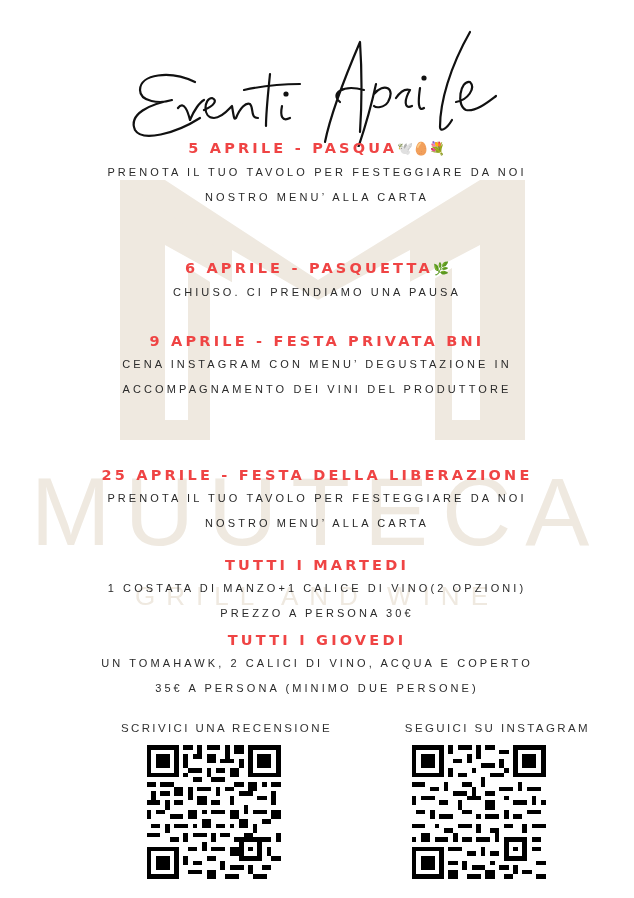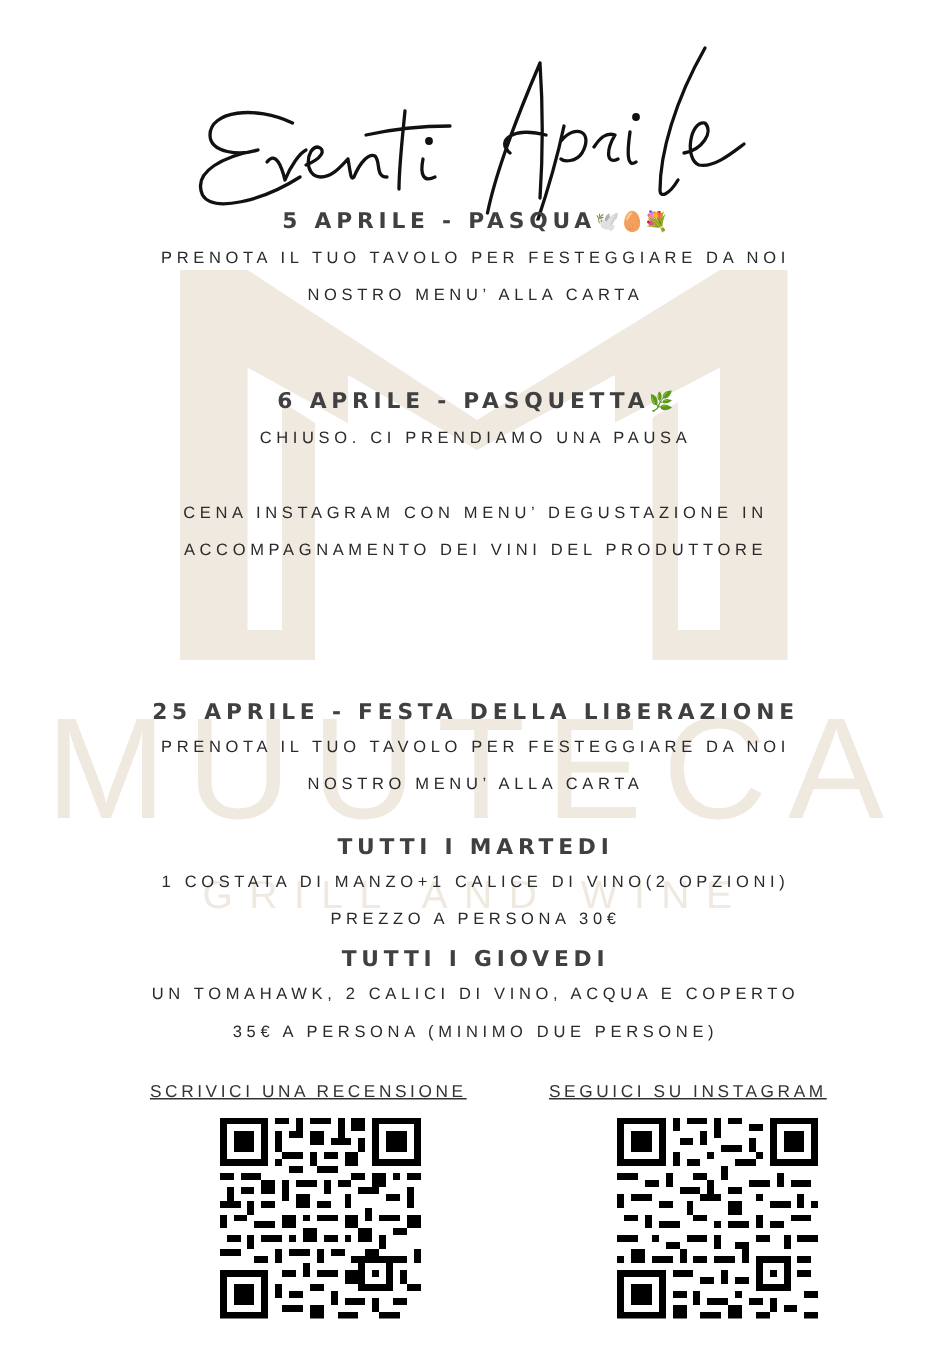--- a/index.html
+++ b/index.html
@@ -1,23 +1,23 @@
 <!DOCTYPE html>
 <html><head>
 <meta charset="utf-8">
 <style>
   html,body{margin:0;padding:0;background:#ffffff;}
   body{width:634px;height:898px;position:relative;overflow:hidden;font-family:"DejaVu Sans","Liberation Sans",sans-serif;color:#222;}
   .wm{position:absolute;left:0;top:0;width:634px;height:898px;pointer-events:none;}
   .title{position:absolute;left:0;top:22px;width:634px;height:125px;}
   .sec{position:absolute;left:0;width:634px;text-align:center;}
-  .hd{font-family:"DejaVu Sans",sans-serif;font-weight:bold;font-size:14.5px;letter-spacing:3.2px;color:#404040;line-height:22px;white-space:nowrap;}
+  .hd{font-family:"DejaVu Sans",sans-serif;font-weight:bold;font-size:14.5px;letter-spacing:3.2px;color:#ef4444;line-height:22px;white-space:nowrap;}
   .ln{font-family:"Liberation Sans",sans-serif;font-size:11px;letter-spacing:3.1px;color:#2a2a2a;line-height:24.5px;white-space:nowrap;}
   .emo{font-size:13px;letter-spacing:0;}
-  .qrlabel{position:absolute;top:722px;font-family:"Liberation Sans",sans-serif;font-size:11.5px;letter-spacing:2.4px;color:#333;white-space:nowrap;text-align:left;text-decoration:underline;}
+  .qrlabel{position:absolute;top:722px;font-family:"Liberation Sans",sans-serif;font-size:11.5px;letter-spacing:2.4px;color:#333;white-space:nowrap;text-align:right;}
   .qr{position:absolute;top:745px;width:135px;height:134px;}
 </style>
 </head>
 <body>
 
 <svg class="wm" viewBox="0 0 634 898" xmlns="http://www.w3.org/2000/svg">
   <g fill="#efe9e0">
 
     <path d="M120 180 L120 440 L210 440 L210 270 L318 340 L318 310 L165 200 L165 180 Z"></path>
     <path d="M525 180 L525 440 L435 440 L435 270 L318 340 L318 310 L480 200 L480 180 Z"></path>
@@ -57,20 +57,21 @@
   <div class="ln">PRENOTA IL TUO TAVOLO PER FESTEGGIARE DA NOI</div>
   <div class="ln">NOSTRO MENU’ ALLA CARTA</div>
 </div>
 
 <div class="sec" style="top:257px">
   <div class="hd"><span>6 APRILE - PASQUETTA</span><span class="emo">🌿</span></div>
   <div class="ln">CHIUSO. CI PRENDIAMO UNA PAUSA</div>
 </div>
 
 <div class="sec" style="top:330px">
+  <div class="hd">9 APRILE - FESTA PRIVATA BNI</div>
   <div class="ln">CENA INSTAGRAM CON MENU’ DEGUSTAZIONE IN</div>
   <div class="ln">ACCOMPAGNAMENTO DEI VINI DEL PRODUTTORE</div>
 </div>
 
 <div class="sec" style="top:464px">
   <div class="hd">25 APRILE - FESTA DELLA LIBERAZIONE</div>
   <div class="ln">PRENOTA IL TUO TAVOLO PER FESTEGGIARE DA NOI</div>
   <div class="ln">NOSTRO MENU’ ALLA CARTA</div>
 </div>
 

